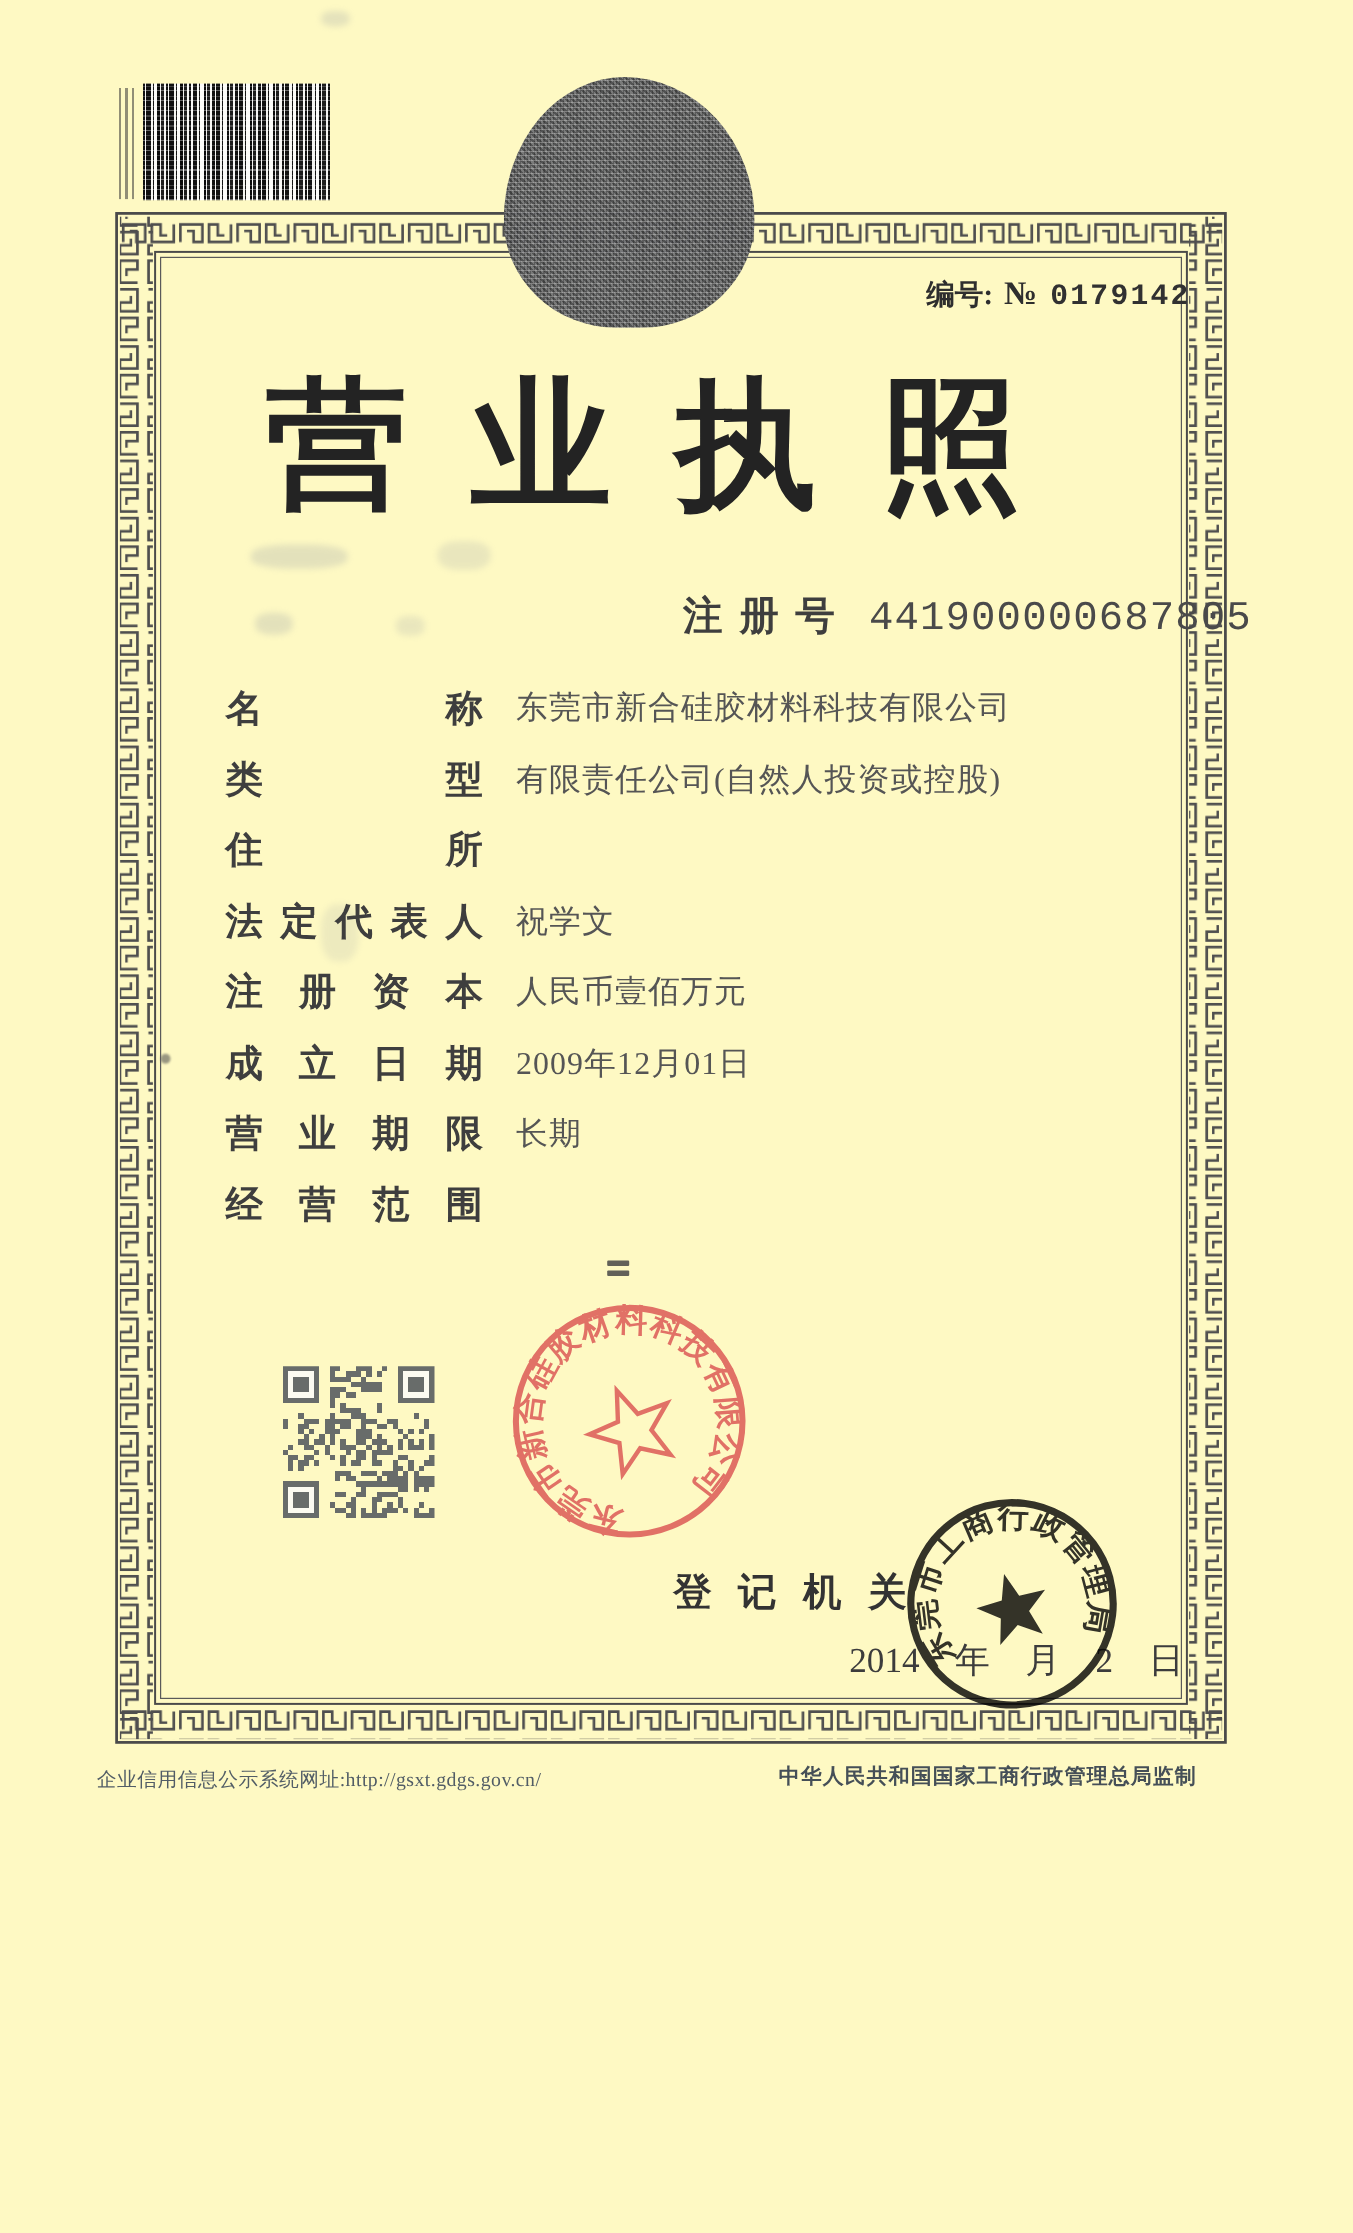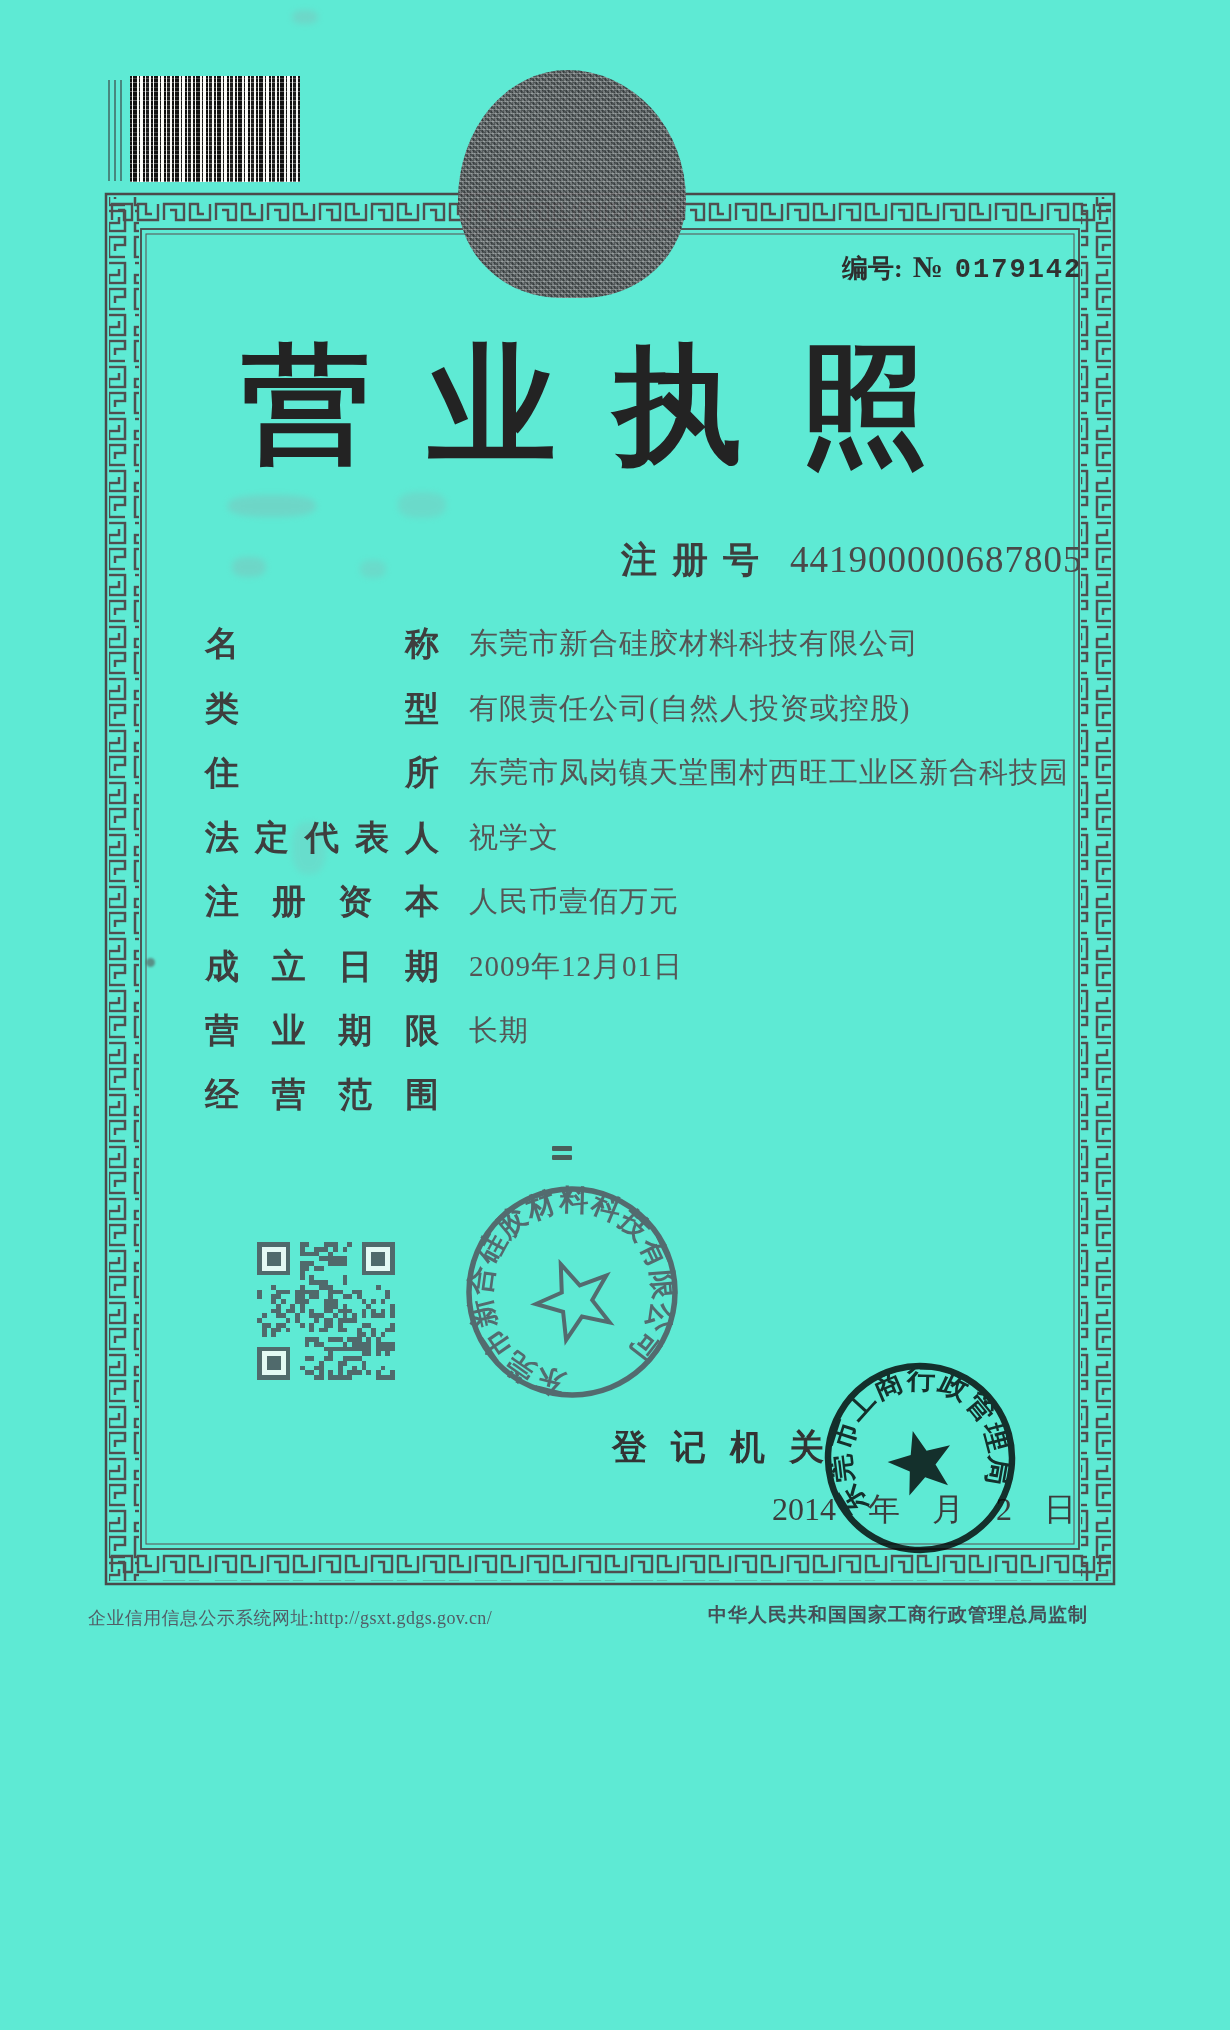--- a/index.html
+++ b/index.html
@@ -1,16 +1,16 @@
 <!DOCTYPE html>
 <html><head>
 <meta charset="utf-8">
 <style>
   html,body{margin:0;padding:0;background:#e8e8e6;}
-  .page{position:relative;width:1230px;height:2030px;background:#5eead4;overflow:hidden;
+  .page{position:relative;width:1230px;height:2030px;background:#fef9c3;overflow:hidden;
         font-family:"Liberation Serif","DejaVu Serif",serif;color:#3a3a3a;}
   
   .border-svg{position:absolute;left:0;top:0;z-index:1;}
   
   .barcode{position:absolute;left:130px;top:76px;width:170px;height:106px;z-index:3;
     background-image:
       repeating-linear-gradient(0deg, rgba(255,255,255,.35) 0 1px, transparent 1px 4px, rgba(255,255,255,.2) 4px 5px, transparent 5px 9px),
       repeating-linear-gradient(90deg,#161616 0 2px,#f2f2f0 2px 3px,#161616 3px 7px,#efefec 7px 9px,#1a1a1a 9px 10px,#f5f5f2 10px 13px,#101010 13px 15px,#ededeb 15px 16px,#222 16px 19px,#f0f0ee 19px 21px);
     filter:contrast(1.05);}
   .barcode::before{content:"";position:absolute;left:-22px;top:4px;width:17px;height:95%;
@@ -25,21 +25,21 @@
     border-radius:48% 52% 45% 45% / 57% 57% 43% 43%;}
   
   .serial{position:absolute;left:842px;top:250px;z-index:4;font-size:26px;font-weight:700;color:#2e2e2e;white-space:nowrap;}
   .serial .sym{font-size:30px;font-weight:900;margin-left:10px;}
   .serial .digits{font-family:"Liberation Mono","DejaVu Sans Mono",monospace;font-weight:600;font-size:27px;letter-spacing:2px;margin-left:12px;color:#313131;}
   
   .title{position:absolute;left:0;top:338px;width:1170px;margin:0;text-align:center;z-index:4;
     font-family:"Liberation Sans","DejaVu Sans",sans-serif;font-weight:900;font-size:128px;line-height:1.05;
     letter-spacing:58px;text-indent:58px;color:#232323;}
   
-  .regno{position:absolute;left:621px;top:536px;z-index:4;white-space:nowrap;color:#444;}
+  .regno{position:absolute;left:621px;top:536px;z-index:4;white-space:nowrap;color:#444;font-family:Liberation Mono, monospace;}
   .regno .lab{font-size:36px;font-weight:600;letter-spacing:15px;color:#3e3e3e;}
   .regno .num{font-size:37px;letter-spacing:1px;margin-left:16px;color:#4a4a4a;}
   
   .fields{position:absolute;left:205px;top:612px;width:880px;z-index:4;}
   .frow{display:flex;align-items:center;height:64.5px;}
   .flabel{width:234px;flex-shrink:0;display:flex;justify-content:space-between;
     font-size:34px;font-weight:700;color:#3e3e3e;}
   .fvalue{margin-left:30px;font-size:29px;color:#555;letter-spacing:1px;white-space:nowrap;}
   
   .scope-row{position:absolute;left:205px;top:1066px;width:880px;display:flex;align-items:flex-start;z-index:4;}
@@ -134,21 +134,20 @@
           <span>类</span>
           <span>型</span>
         </div>
       <div class="fvalue">有限责任公司(自然人投资或控股)</div>
     </div>
     <div class="frow">
       <div class="flabel">
           <span>住</span>
           <span>所</span>
         </div>
-      <div class="fvalue">东莞市凤岗镇天堂围村西旺工业区新合科技园</div>
     </div>
     <div class="frow">
       <div class="flabel">
           <span>法</span>
           <span>定</span>
           <span>代</span>
           <span>表</span>
           <span>人</span>
         </div>
       <div class="fvalue">祝学文</div>

